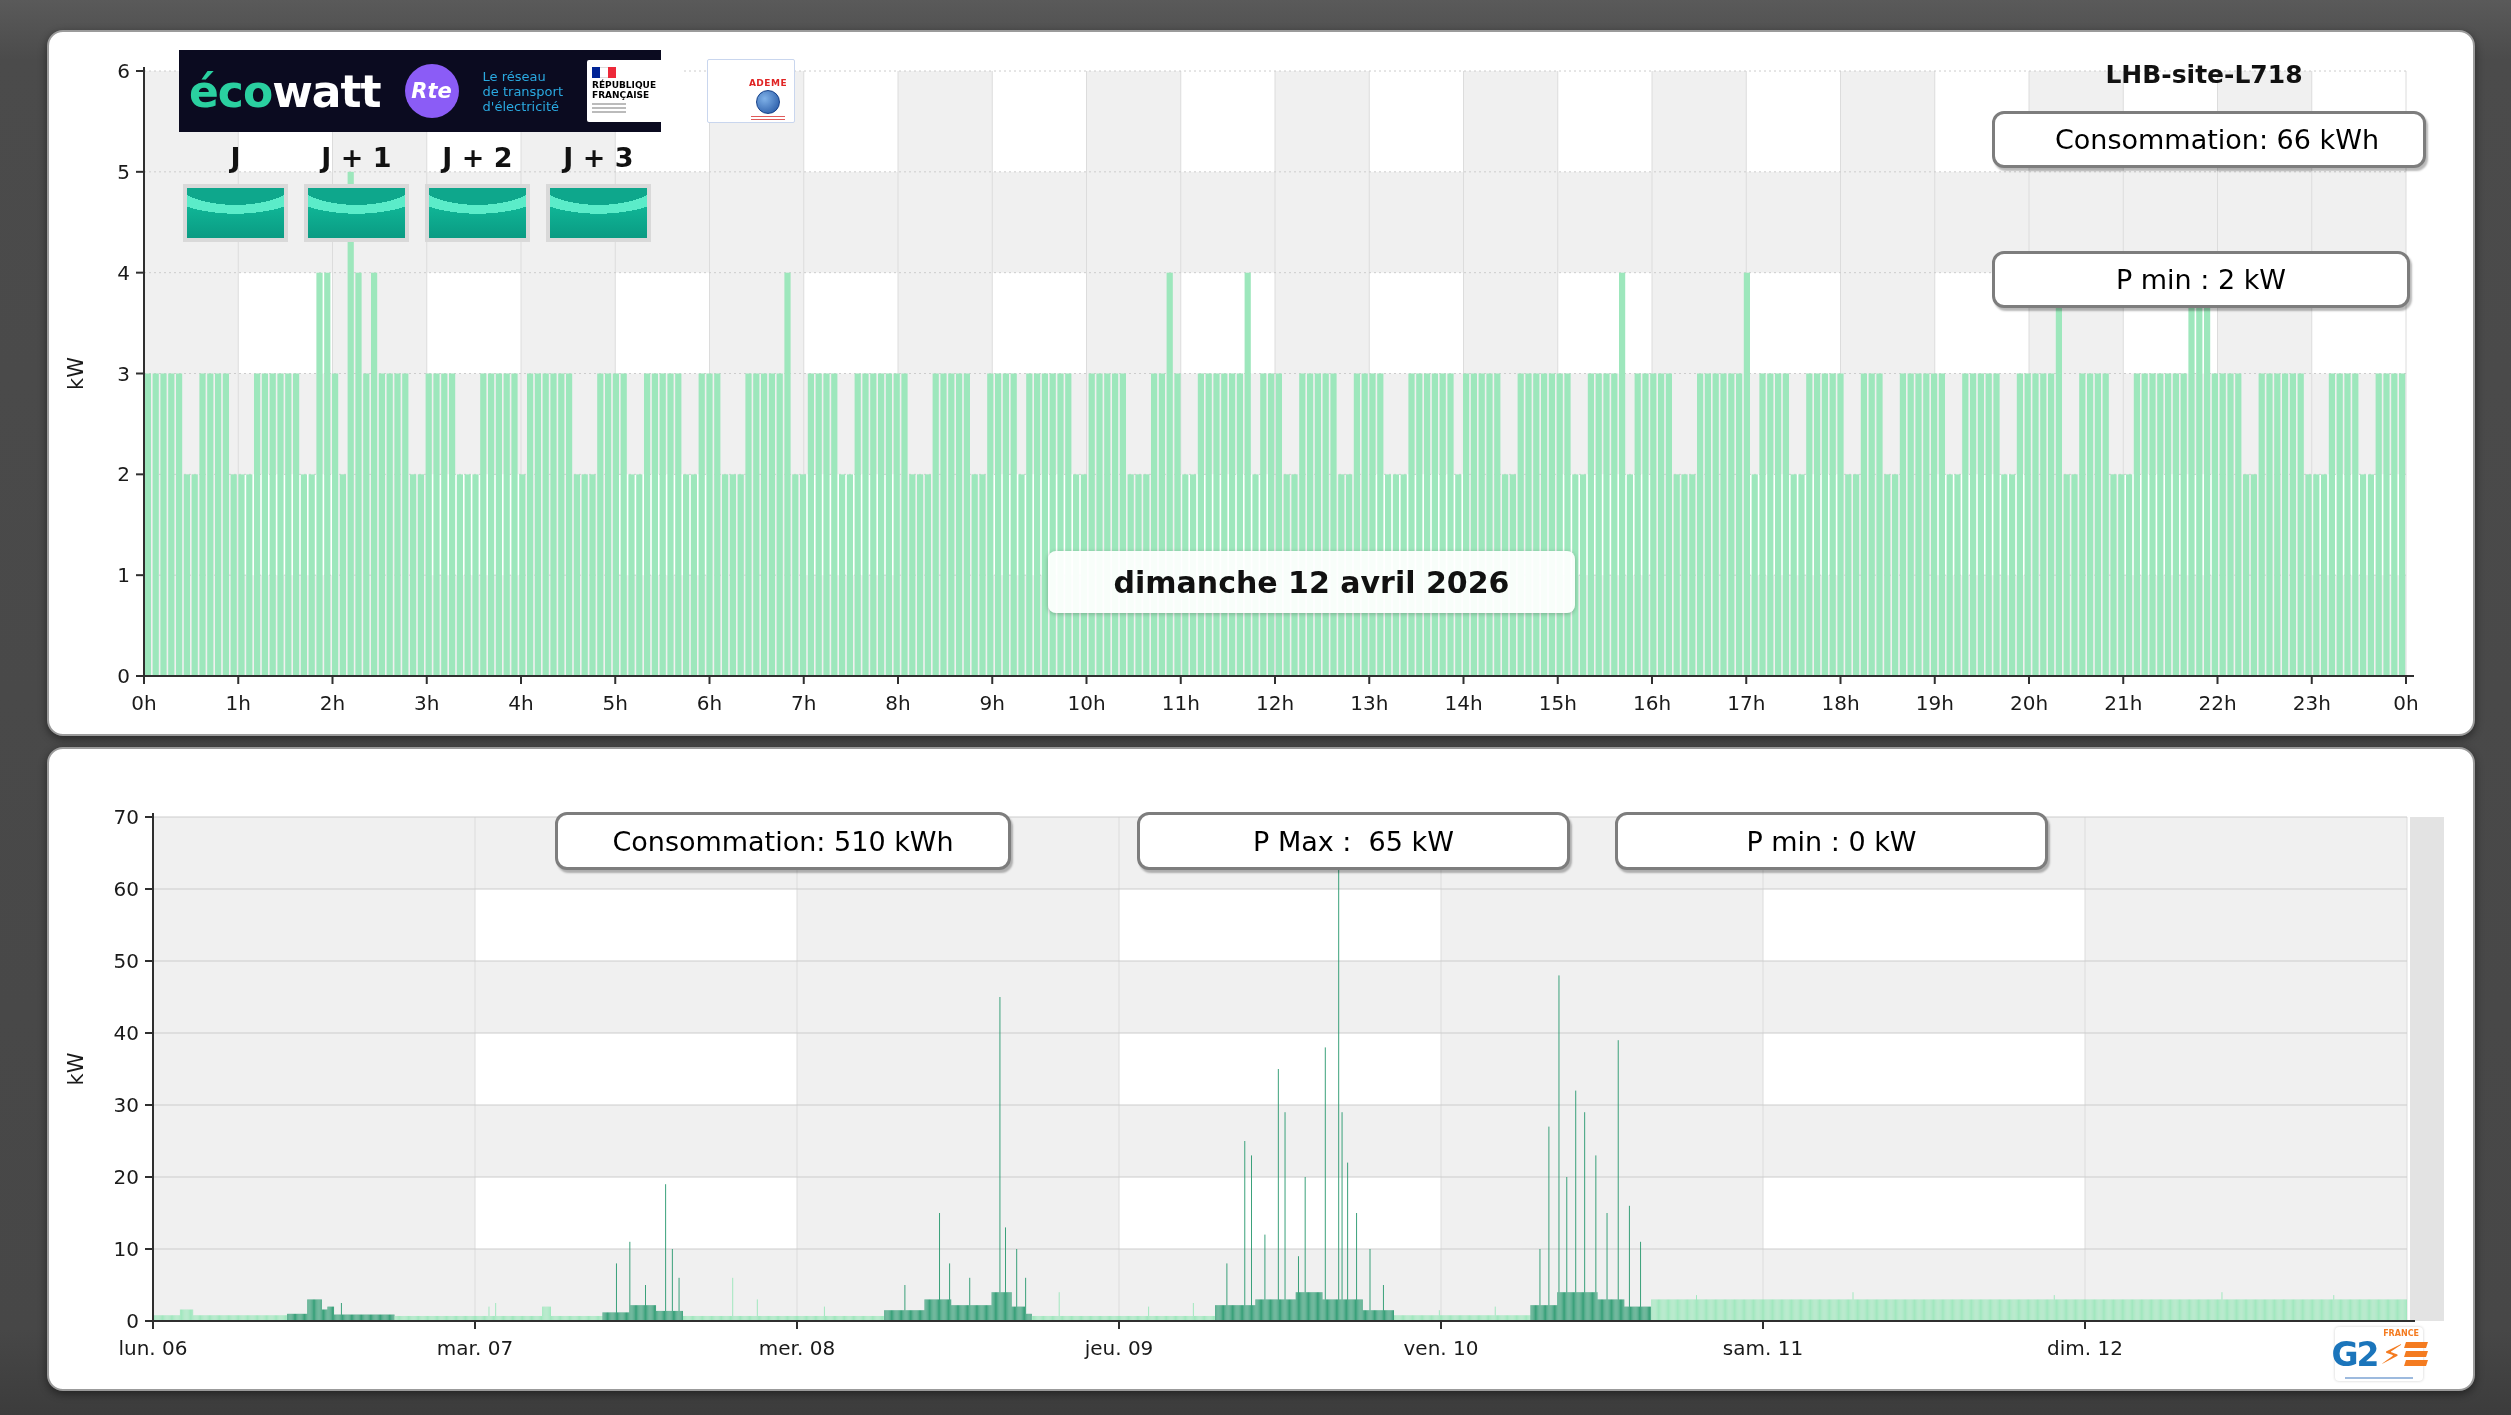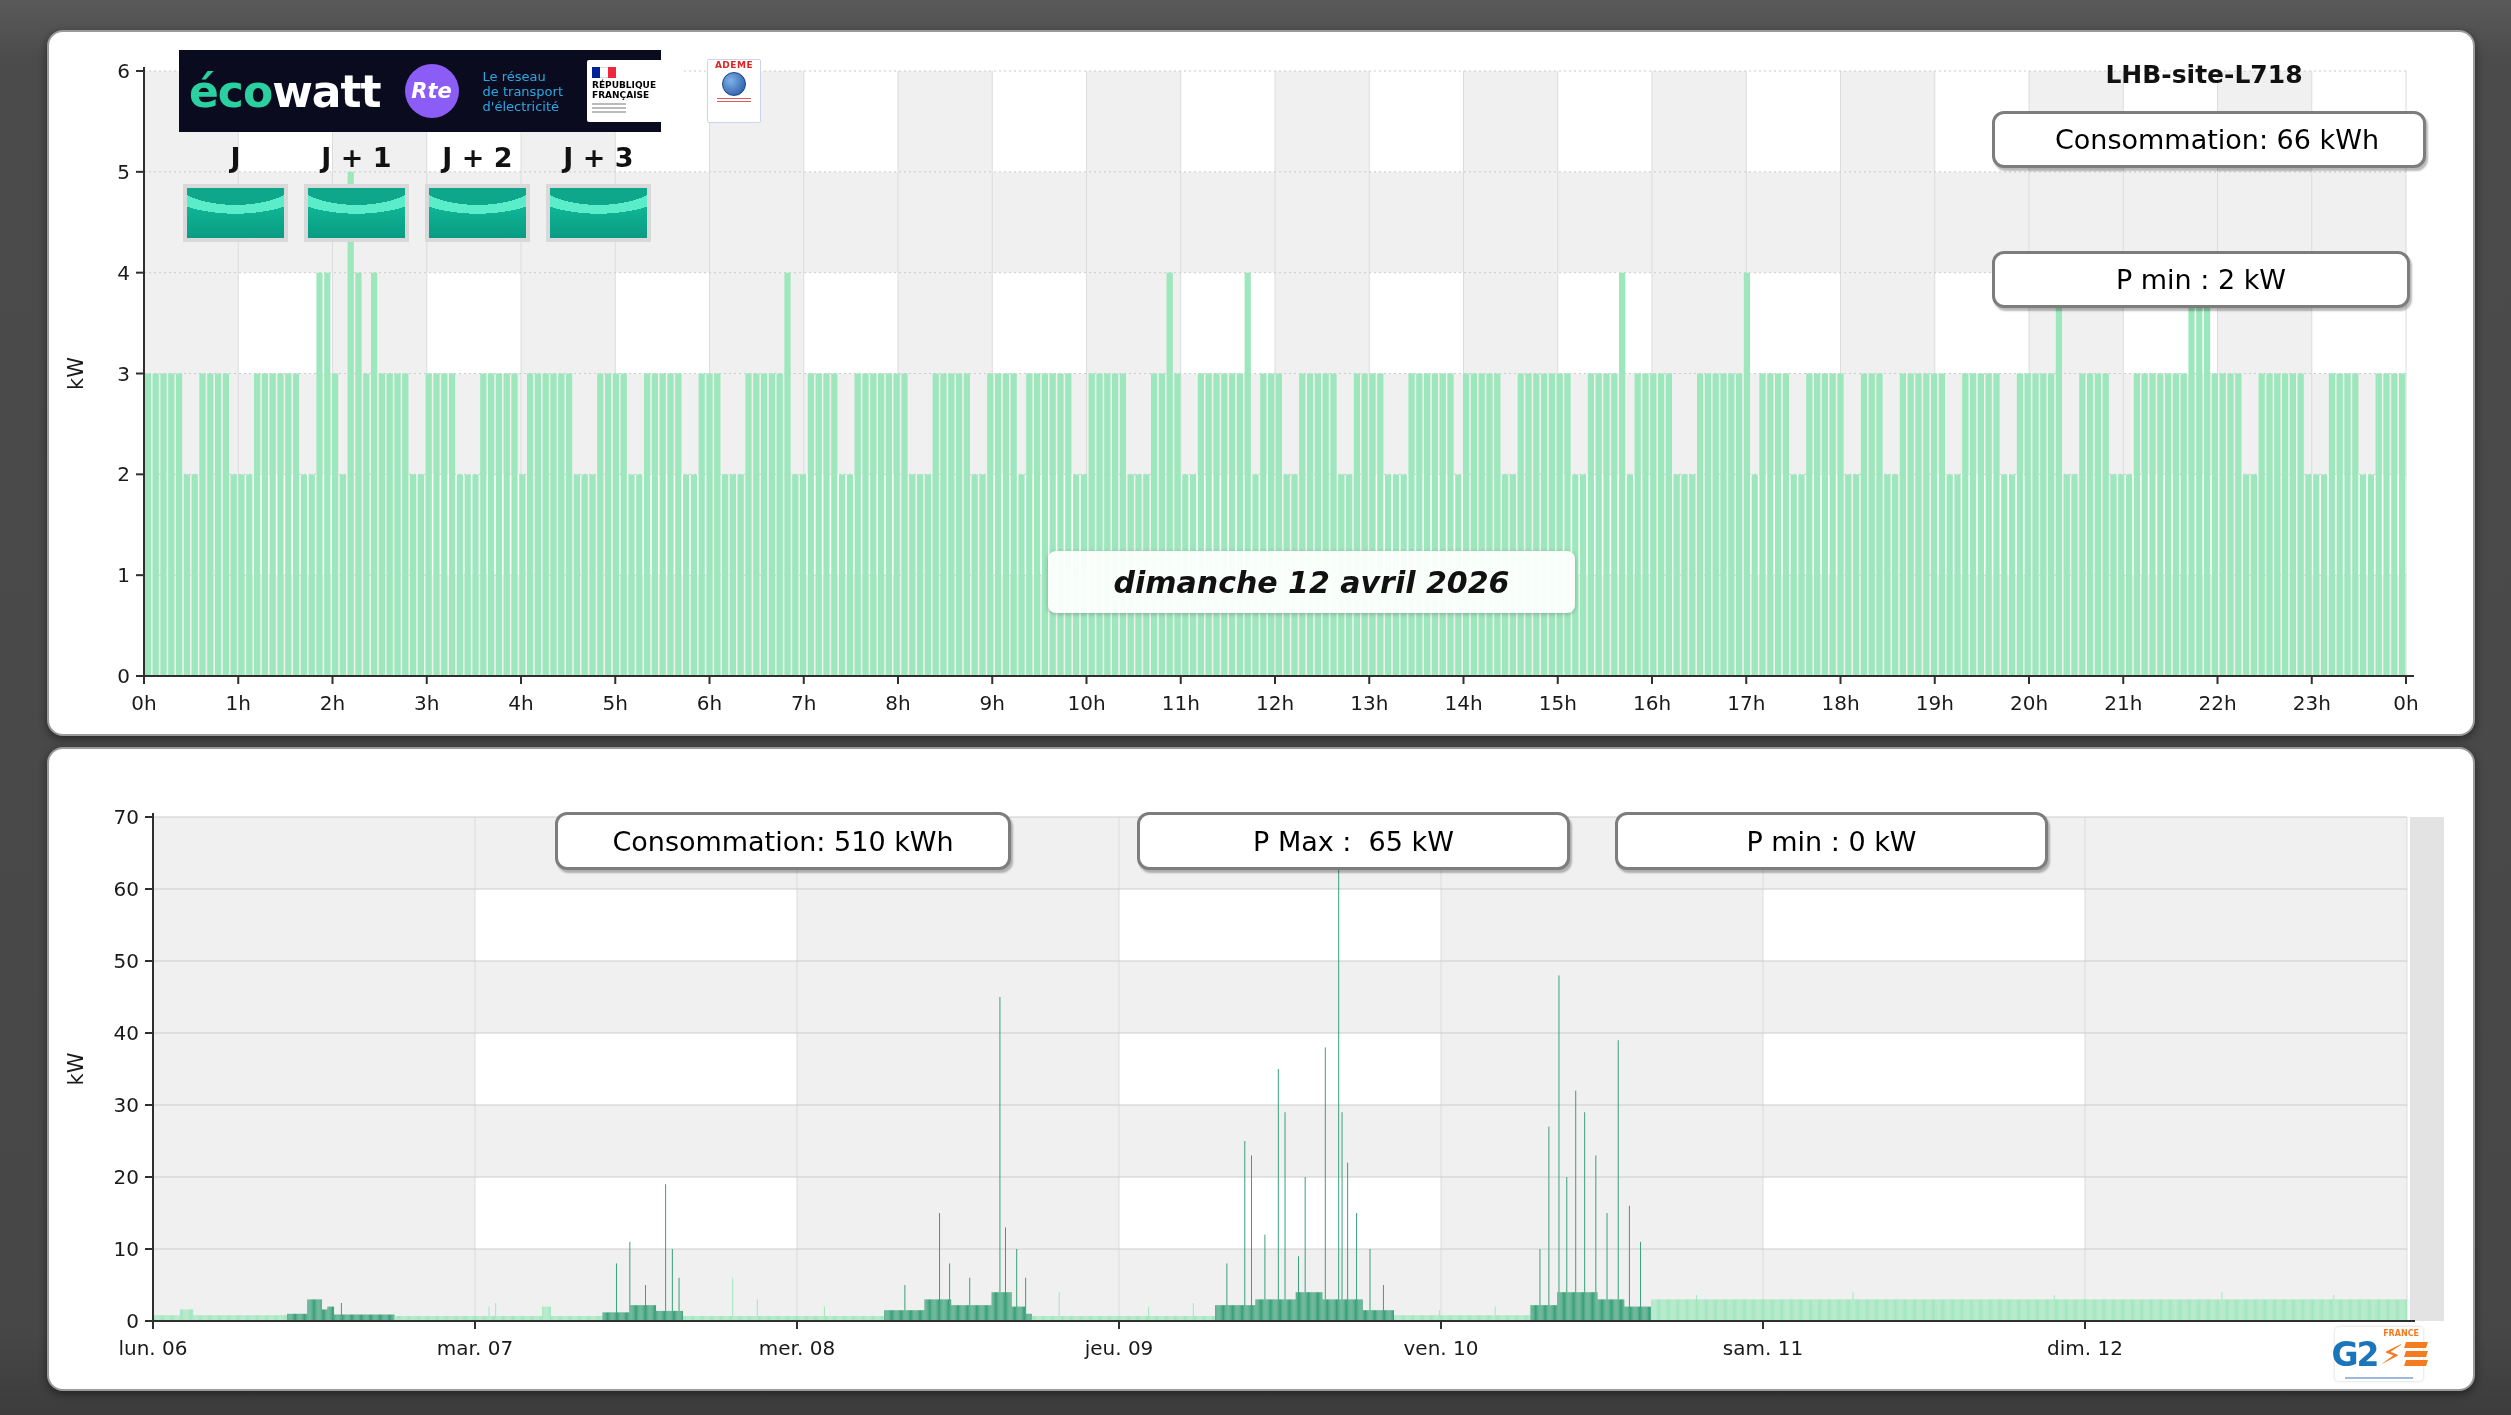--- a/index.html
+++ b/index.html
@@ -35,21 +35,21 @@
   .flag{display:flex;height:11px;width:24px;margin-bottom:2px;}
   .flag i{flex:1;}
   .flag i:nth-child(1){background:#002395;}
   .flag i:nth-child(2){background:#ffffff;border-top:1px solid #ddd;border-bottom:1px solid #ddd;}
   .flag i:nth-child(3){background:#ED2939;}
   .gov-box .gov-txt{font-size:9px;font-weight:bold;line-height:10px;color:#000;}
   .gov-box .motto{margin-top:3px;}
   .gov-box .motto i{display:block;height:2px;width:34px;background:#bbb;margin-bottom:2px;}
   .ademe-box{
     background:#fff;border:1px solid #c9d6ee;border-radius:2px;width:52px;height:62px;flex:0 0 auto;
-    display:flex;flex-direction:column;align-items:center;justify-content:flex-start;gap:2px;
+    display:flex;flex-direction:column;align-items:center;justify-content:flex-end;gap:2px;padding-left:34px;
   }
   .ademe-box .ademe-txt{color:#e02424;font-size:9px;font-weight:bold;letter-spacing:.5px;}
   .globe{width:22px;height:22px;border-radius:50%;background:radial-gradient(circle at 35% 35%,#7fb1e8,#1d4f9e);border:1px solid #16418a;}
   .ademe-sub{width:34px;height:6px;background:repeating-linear-gradient(180deg,#e05a5a 0 1px,transparent 1px 3px);}
 
   
   .day-cell{position:absolute;width:113px;z-index:6;text-align:center;}
   .day-label{font-size:27px;font-weight:bold;color:#111;height:40px;line-height:36px;cursor:pointer;}
   .gauge{
     margin:4px auto 0 auto;width:97px;height:50px;border:4px solid #d9d9d9;
@@ -61,21 +61,21 @@
   
   .site-title{position:absolute;font-size:25px;font-weight:bold;text-align:center;z-index:6;}
   .stat-box{
     position:absolute;background:#fff;border:3px solid #7d7d7d;border-radius:12px;
     box-shadow:2px 3px 2px rgba(0,0,0,.28);text-align:center;font-size:27px;color:#000;
     z-index:6;display:flex;align-items:center;justify-content:center;white-space:pre;
   }
   .date-pill{
     position:absolute;background:rgba(255,255,255,.93);border-radius:8px;z-index:5;
     box-shadow:0 1px 4px rgba(0,0,0,.25);text-align:center;font-size:30px;font-weight:bold;
-    display:flex;align-items:center;justify-content:center;font-style:italic;
+    display:flex;align-items:center;justify-content:center;
   }
 
   
   .g2e{
     position:absolute;width:88px;height:54px;background:#fff;border-radius:4px;z-index:6;
     display:flex;align-items:center;justify-content:center;gap:6px;box-shadow:0 0 3px rgba(0,0,0,.2);
   }
   .g2e .g2{color:#1b75bb;font-size:33px;font-weight:bold;letter-spacing:-2px;}
   .g2e .bolt{color:#f47b20;font-size:30px;margin:0 -3px;transform:rotate(8deg);}
   .g2e .ebars{display:flex;flex-direction:column;gap:3px;}

